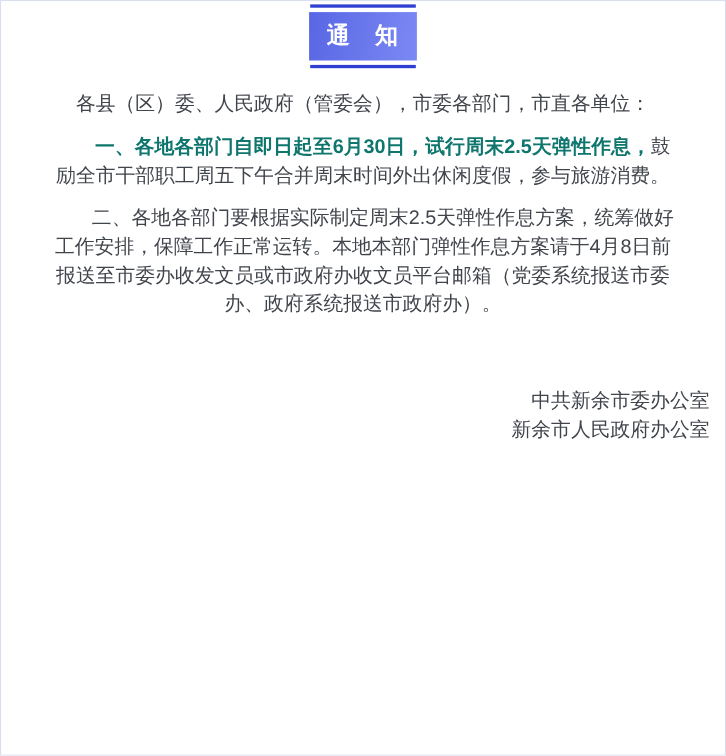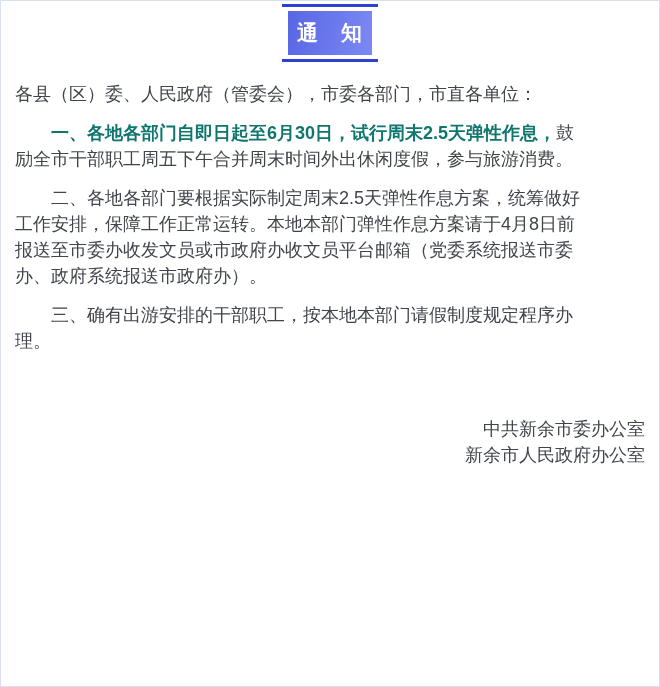--- a/index.html
+++ b/index.html
@@ -14,21 +14,21 @@
     font-family: "Liberation Sans", sans-serif;
   }
   .header { padding-top: 3px; }
   .rule {
     width: 96px;
     height: 3px;
     margin: 0 auto;
     background: #2e3fd2;
   }
   .title-box {
-    width: 84px;
+    width: 98px;
     height: 44px;
     margin: 4px auto;
     background: linear-gradient(100deg, #5866e4 0%, #7c89f4 100%);
     color: #ffffff;
     font-size: 21px;
     font-weight: bold;
     text-align: center;
     line-height: 44px;
     letter-spacing: 1px;
   }
@@ -36,20 +36,21 @@
     padding: 0 14px;
     font-size: 18px;
     line-height: 26px;
     color: #40444b;
     text-align: left;
   }
   .doc p {
     margin: 13px 0;
     text-indent: 2em;
     white-space: pre-line;
+    text-align: center;
   }
   .doc p.salutation {
     text-indent: 0;
     margin: 19px 0 13px 0;
   }
   .hl {
     color: #0f766e;
     font-weight: bold;
   }
   .signature {
@@ -78,22 +79,20 @@
 
 
     <p><span class="hl">一、各地各部门自即日起至6月30日，试行周末2.5天弹性作息，</span><span>鼓
 励全市干部职工周五下午合并周末时间外出休闲度假，参与旅游消费。</span></p>
 
     <p>二、各地各部门要根据实际制定周末2.5天弹性作息方案，统筹做好
 工作安排，保障工作正常运转。本地本部门弹性作息方案请于4月8日前
 报送至市委办收发文员或市政府办收文员平台邮箱（党委系统报送市委
 办、政府系统报送市政府办）。</p>
 
-    <p>三、确有出游安排的干部职工，按本地本部门请假制度规定程序办
-理。</p>
 
 
 
     <div class="signature">中共新余市委办公室
 新余市人民政府办公室</div>
 
   </div>
 
 </div>
 

